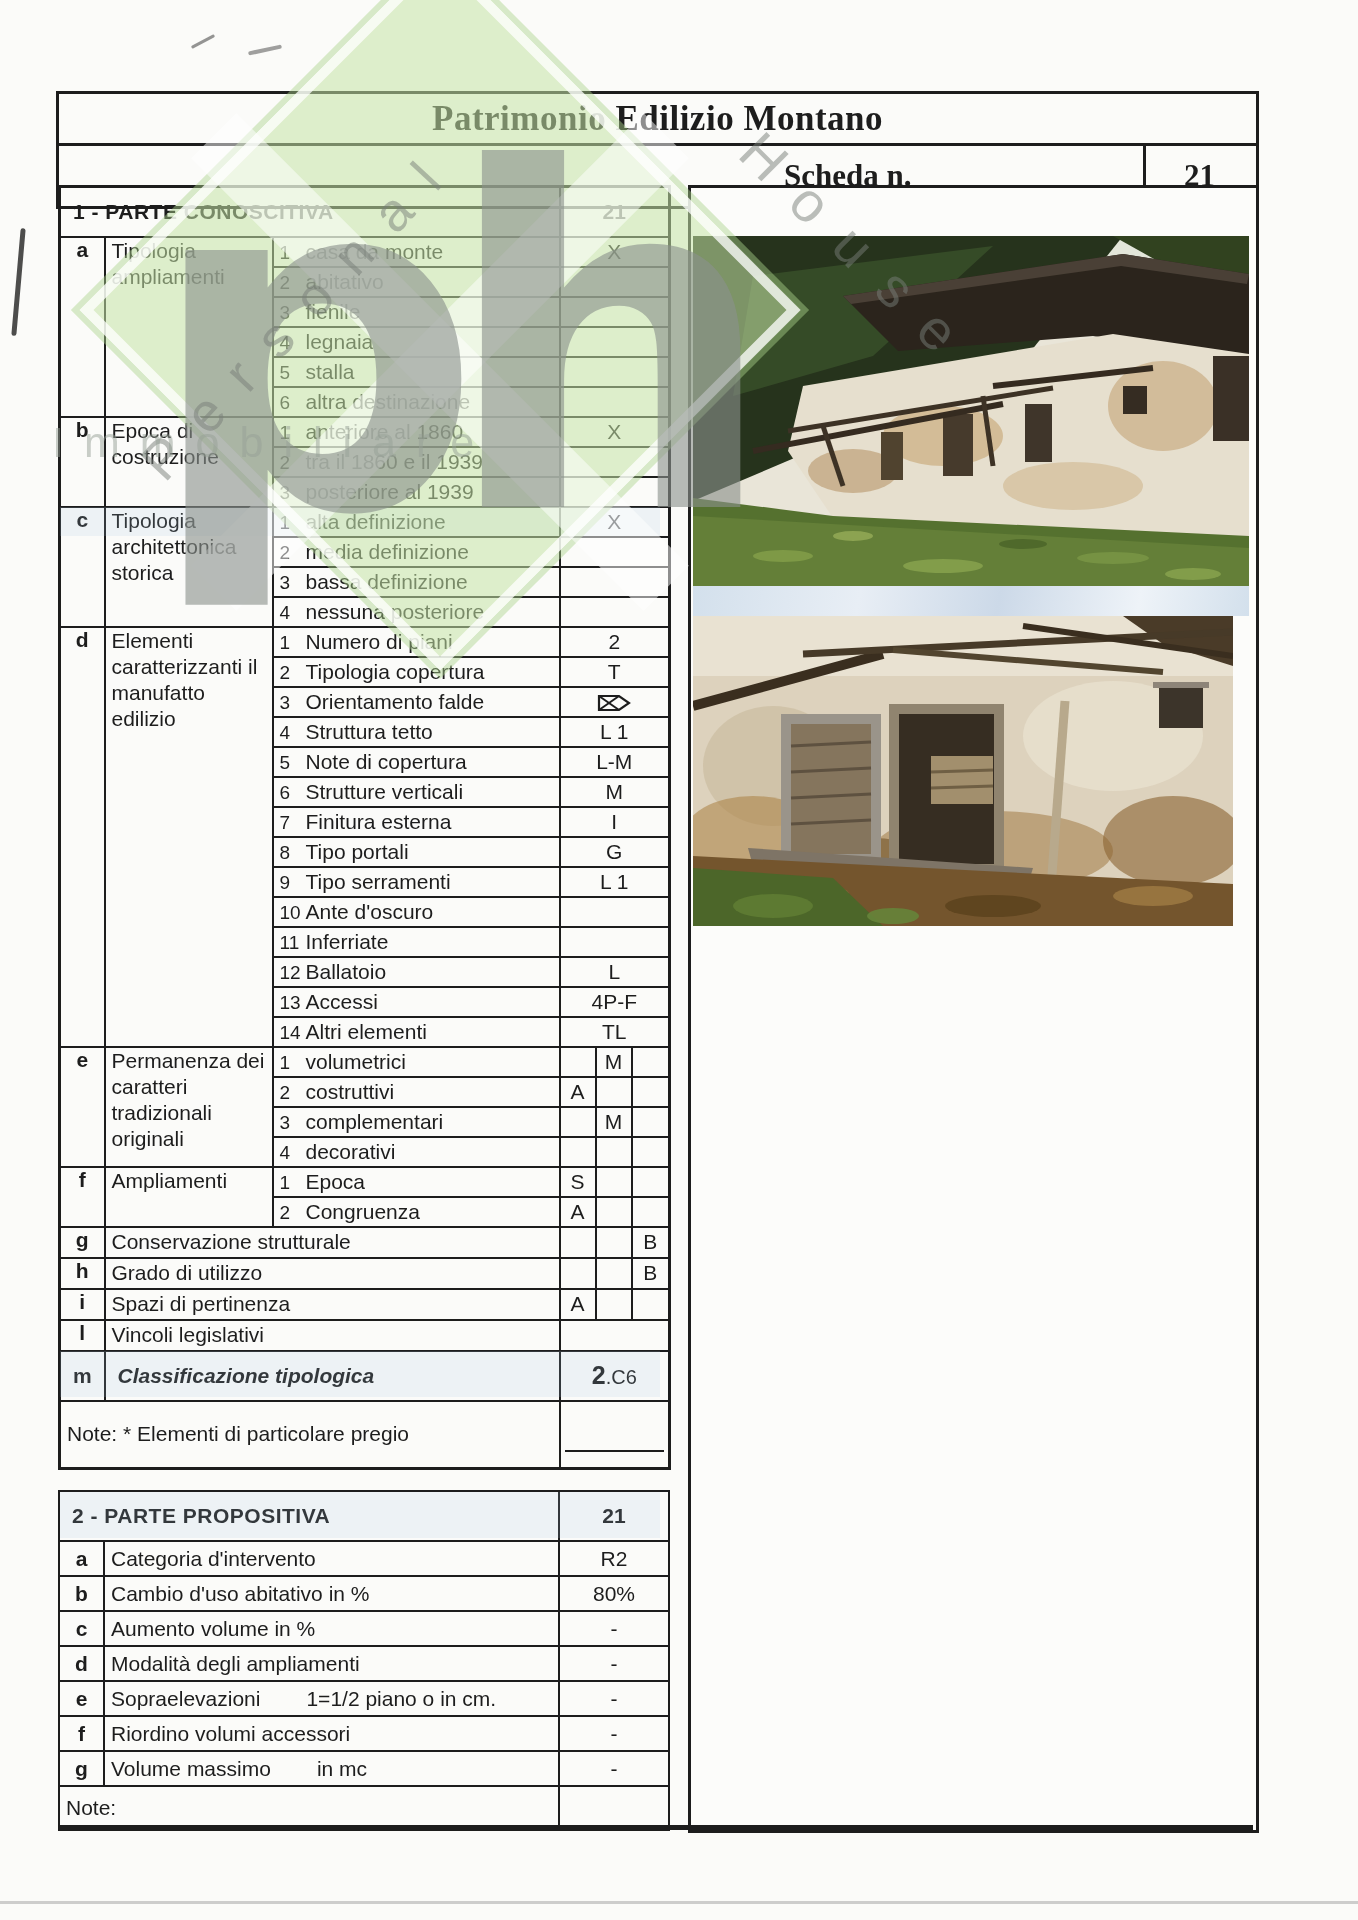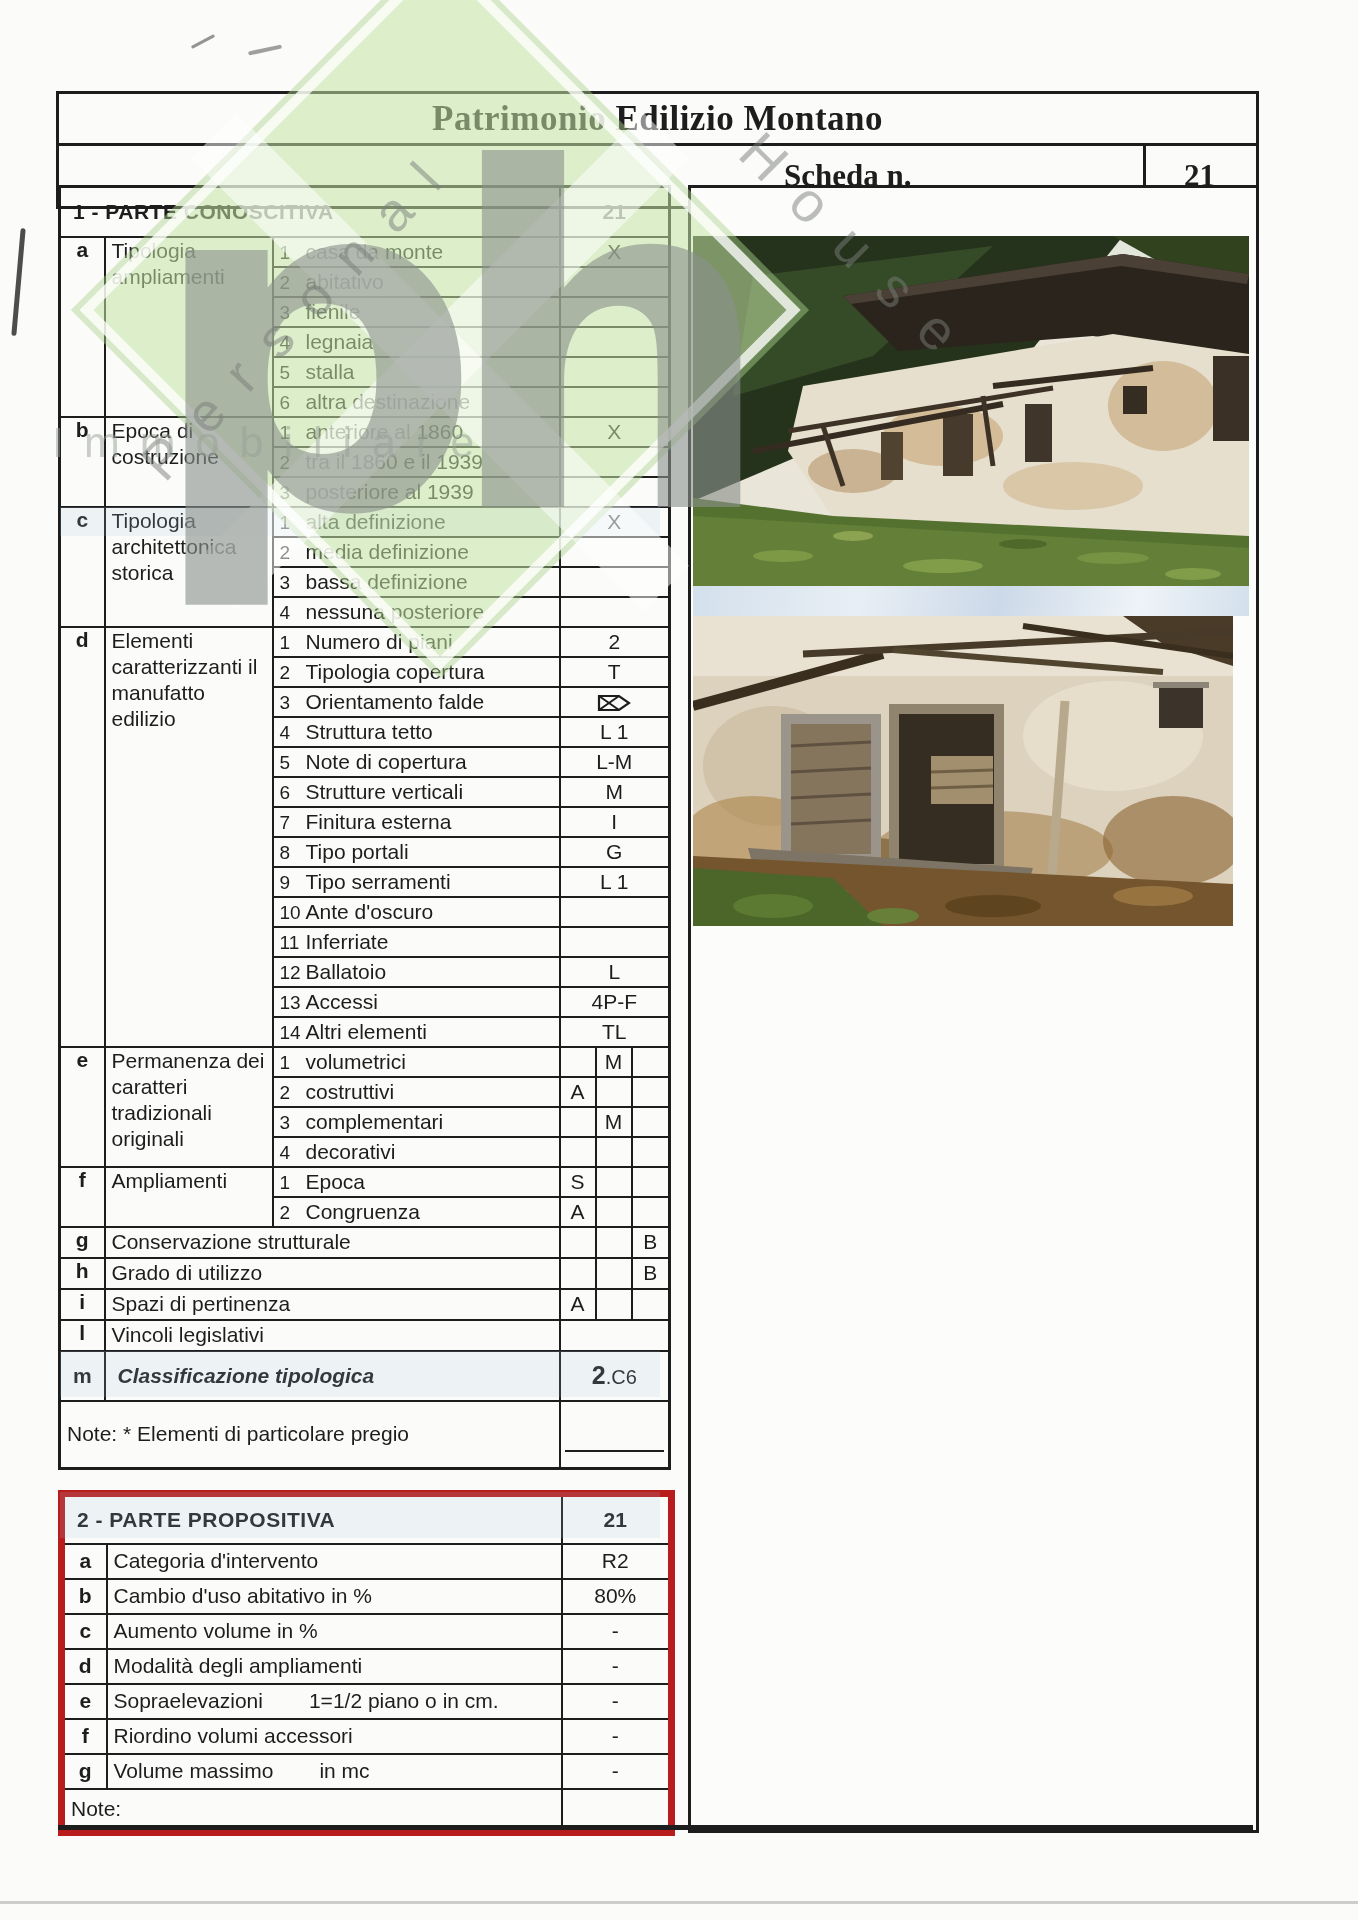--- a/index.html
+++ b/index.html
@@ -13,21 +13,21 @@
   .title-serif{font-family:"Liberation Serif", serif;font-weight:bold;font-size:35px;letter-spacing:.5px;}
   .comune{font-family:"Liberation Serif", serif;font-weight:bold;font-size:34px;position:absolute;left:95px;top:8px;}
   .scheda{font-family:"Liberation Serif", serif;font-weight:bold;font-size:31px;position:absolute;left:725px;top:12px;}
   .scheda-n{font-family:"Liberation Serif", serif;font-weight:bold;font-size:31px;position:absolute;left:1087px;top:12px;width:107px;text-align:center;}
   .hdr-vline{position:absolute;left:1084px;top:0;width:3px;height:100%;background:#1d1d1d;}
 
   
   table.sec{border-collapse:collapse;table-layout:fixed;position:absolute;background:transparent;}
   table.sec td{border:2px solid #1d1d1d;padding:0 6px;font-size:21px;overflow:hidden;}
   #sec1{left:58px;top:185px;width:610px;border:3px solid #1d1d1d;}
-  #sec2{left:58px;top:1490px;width:610px;border:7px solid #b91c1c;}
+  #sec2{left:58px;top:1490px;width:610px;border:2px solid #b91c1c;}
   td.letter{font-weight:bold;font-size:22px;text-align:center;vertical-align:top;padding-top:2px;}
   td.label{vertical-align:top;padding-top:2px;line-height:1.25;}
   td.ic{padding-left:8px;}
   .in{display:inline-block;width:26px;font-size:19px;}
   td.vc{text-align:center;font-size:21px;padding:0 2px;}
   td.v3{text-align:center;font-size:21px;padding:0 1px;}
   .sec-head{font-weight:bold;font-size:29px;padding-left:12px !important;letter-spacing:.5px;}
   .sec-num{font-weight:bold;font-size:25px;text-align:center;}
   td.mlabel{font-weight:bold;font-size:26px;}
   .m2{font-weight:bold;font-size:25px;}

